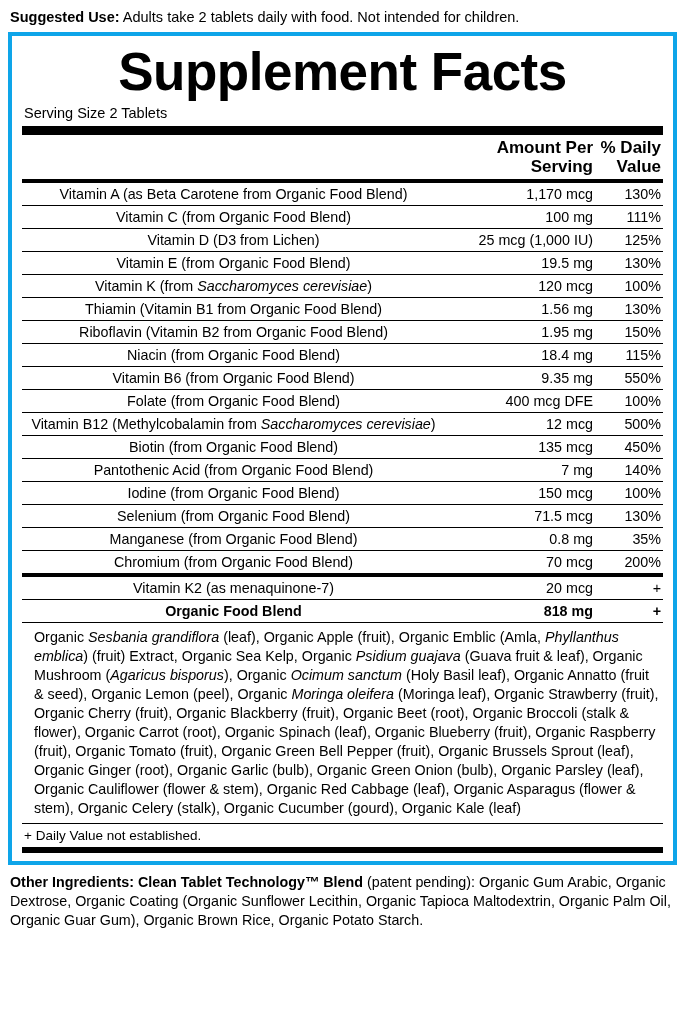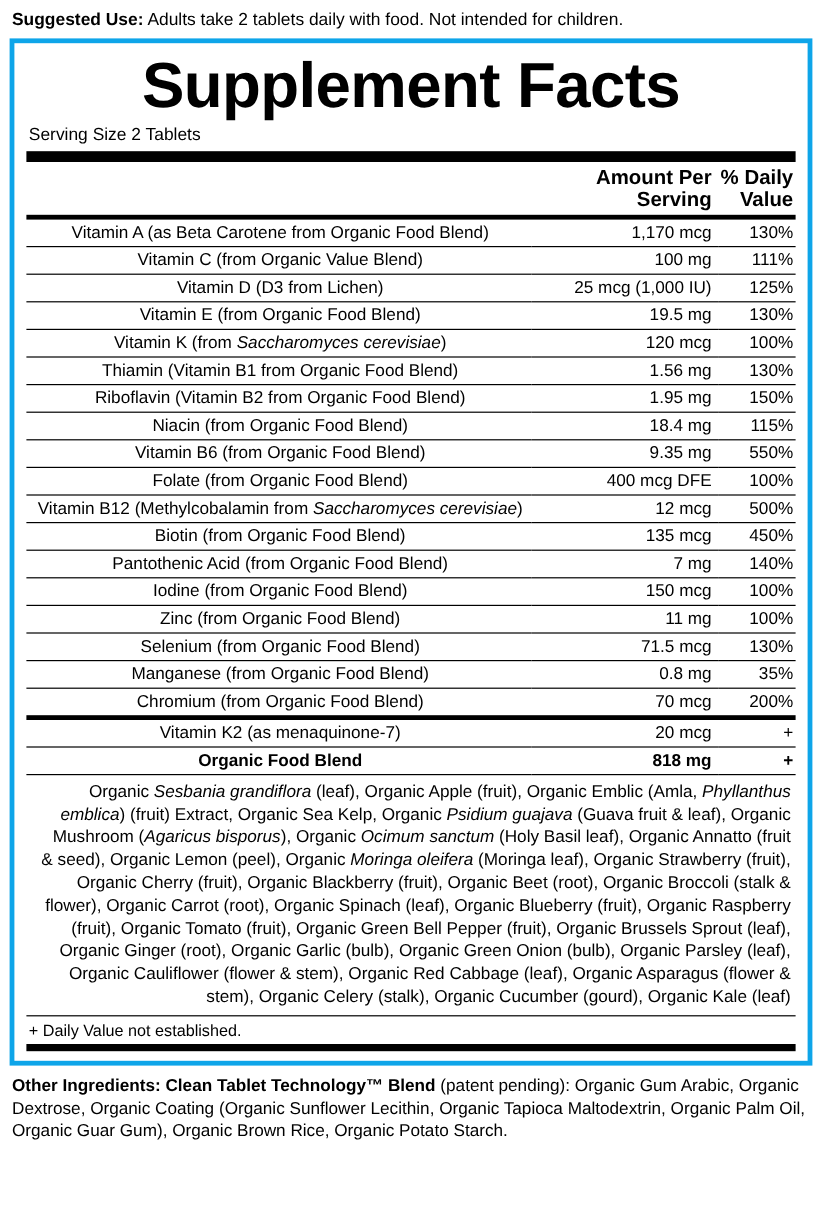--- a/index.html
+++ b/index.html
@@ -98,21 +98,21 @@
     font-weight: bold;
   }
   .italic {
     font-style: italic;
   }
   .blend-desc {
     font-size: 14.3px;
     line-height: 1.33;
     padding: 5px 4px 5px 12px;
     border-bottom: 1px solid #000;
-    text-align: right;
+    text-align: left;
   }
   .footnote {
     font-size: 13.5px;
     padding: 4px 2px 4px 2px;
   }
   .rule-bottom {
     border-top: 6px solid #000;
     margin: 0 0 0 0;
   }
   .other-ing {
@@ -160,21 +160,21 @@
     <div class="rule-med"></div>
 
     <table class="facts">
       <tbody id="nutrient-rows">
           <tr class="nutrient">
             <td class="col-name">Vitamin A (as Beta Carotene from Organic Food Blend)</td>
             <td class="col-amt">1,170 mcg</td>
             <td class="col-dv">130%</td>
           </tr>
           <tr class="nutrient">
-            <td class="col-name">Vitamin C (from Organic Value Blend)</td>
+            <td class="col-name">Vitamin C (from Organic Food Blend)</td>
             <td class="col-amt">100 mg</td>
             <td class="col-dv">111%</td>
           </tr>
           <tr class="nutrient">
             <td class="col-name">Vitamin D (D3 from Lichen)</td>
             <td class="col-amt">25 mcg (1,000 IU)</td>
             <td class="col-dv">125%</td>
           </tr>
           <tr class="nutrient">
             <td class="col-name">Vitamin E (from Organic Food Blend)</td>
@@ -222,25 +222,20 @@
             <td class="col-dv">450%</td>
           </tr>
           <tr class="nutrient">
             <td class="col-name">Pantothenic Acid (from Organic Food Blend)</td>
             <td class="col-amt">7 mg</td>
             <td class="col-dv">140%</td>
           </tr>
           <tr class="nutrient">
             <td class="col-name">Iodine (from Organic Food Blend)</td>
             <td class="col-amt">150 mcg</td>
-            <td class="col-dv">100%</td>
-          </tr>
-          <tr class="nutrient">
-            <td class="col-name">Zinc (from Organic Food Blend)</td>
-            <td class="col-amt">11 mg</td>
             <td class="col-dv">100%</td>
           </tr>
           <tr class="nutrient">
             <td class="col-name">Selenium (from Organic Food Blend)</td>
             <td class="col-amt">71.5 mcg</td>
             <td class="col-dv">130%</td>
           </tr>
           <tr class="nutrient">
             <td class="col-name">Manganese (from Organic Food Blend)</td>
             <td class="col-amt">0.8 mg</td>

